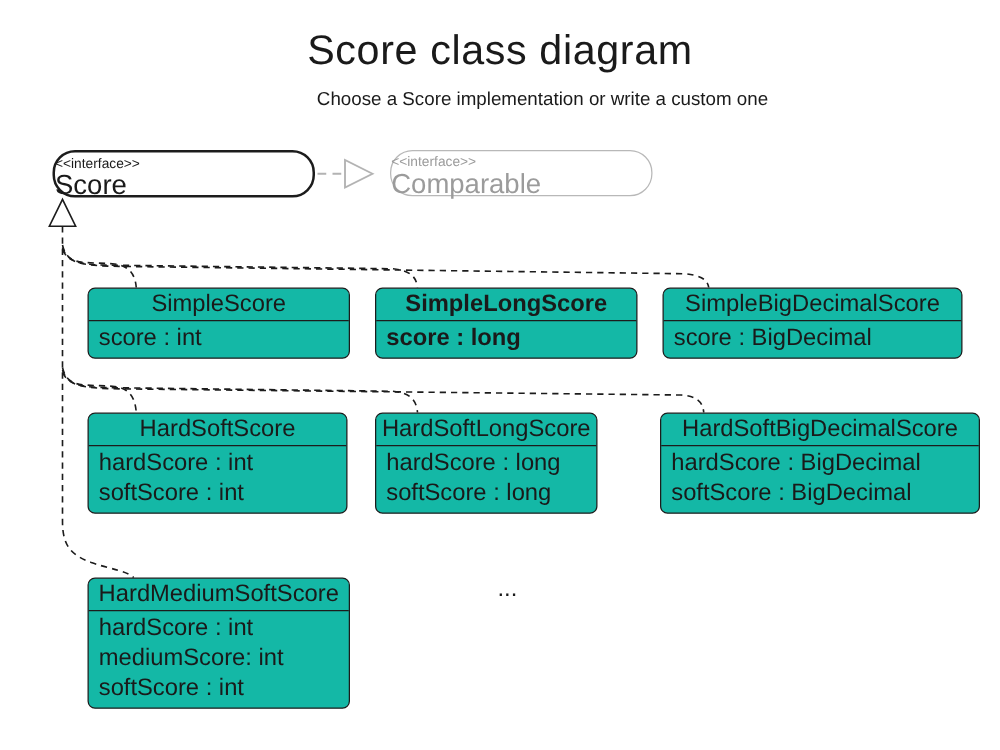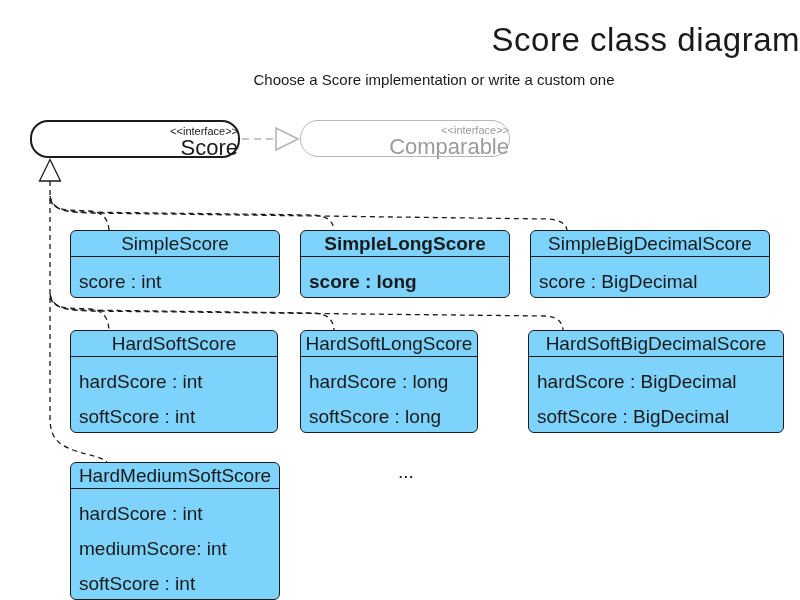--- a/index.html
+++ b/index.html
@@ -8,21 +8,21 @@
     width: 800px;
     height: 600px;
     background: #ffffff;
     font-family: "Liberation Sans", sans-serif;
     color: #1a1a1a;
     overflow: hidden;
   }
   .page-title {
     position: absolute;
     top: 21px; left: 0; width: 800px;
-    text-align: right;
+    text-align: center;
     font-size: 33px;
     font-weight: 400;
     letter-spacing: 0.5px;
   }
   .page-subtitle {
     position: absolute;
     top: 71px; left: 0; width: 800px;
     text-align: center;
     font-size: 15px;
     padding-left: 34px;
@@ -30,54 +30,54 @@
   .connectors {
     position: absolute;
     left: 0; top: 0;
     pointer-events: none;
   }
   .iface {
     position: absolute;
     border: 2px solid #1c1c1c;
     border-radius: 18px;
     background: #ffffff;
-    text-align: right;
+    text-align: left;
     box-sizing: border-box;
+    margin-left: 12px;
   }
   .iface .stereo { font-size: 11px; line-height: 13px; margin-top: 3px; }
   .iface .iname  { font-size: 22px; line-height: 19px; }
   .iface.muted {
     border: 1.5px solid #b8b8b8;
     color: #9b9b9b;
   }
   #iface-score      { left: 30px;  top: 120px; width: 210px; height: 38px; }
   #iface-comparable { left: 300px; top: 120px; width: 210px; height: 37px; }
 
   .cls {
     position: absolute;
     border: 1.5px solid #1c1c1c;
     border-radius: 6px;
-    background: #7dd3fc;
+    background: #14b8a6;
     box-sizing: border-box;
   }
   .cls .ctitle {
     font-size: 19px;
     line-height: 25px;
     text-align: center;
     border-bottom: 1.5px solid #1c1c1c;
     white-space: nowrap;
     overflow: hidden;
   }
   .cls .attrs { padding: 2px 0 3px; }
   .cls .attr {
     font-size: 19px;
     line-height: 24px;
     padding: 0 8px;
     white-space: nowrap;
-    margin-top: 11px;
   }
   .c0 { left: 70px;  top: 230px; width: 210px; }
   .c1 { left: 300px; top: 230px; width: 210px; font-weight: bold; }
   .c2 { left: 530px; top: 230px; width: 240px; }
   .c3 { left: 70px;  top: 330px; width: 208px; }
   .c4 { left: 300px; top: 330px; width: 178px; }
   .c5 { left: 528px; top: 330px; width: 256px; }
   .c6 { left: 70px;  top: 462px; width: 210px; }
 
   .ellipsis {

